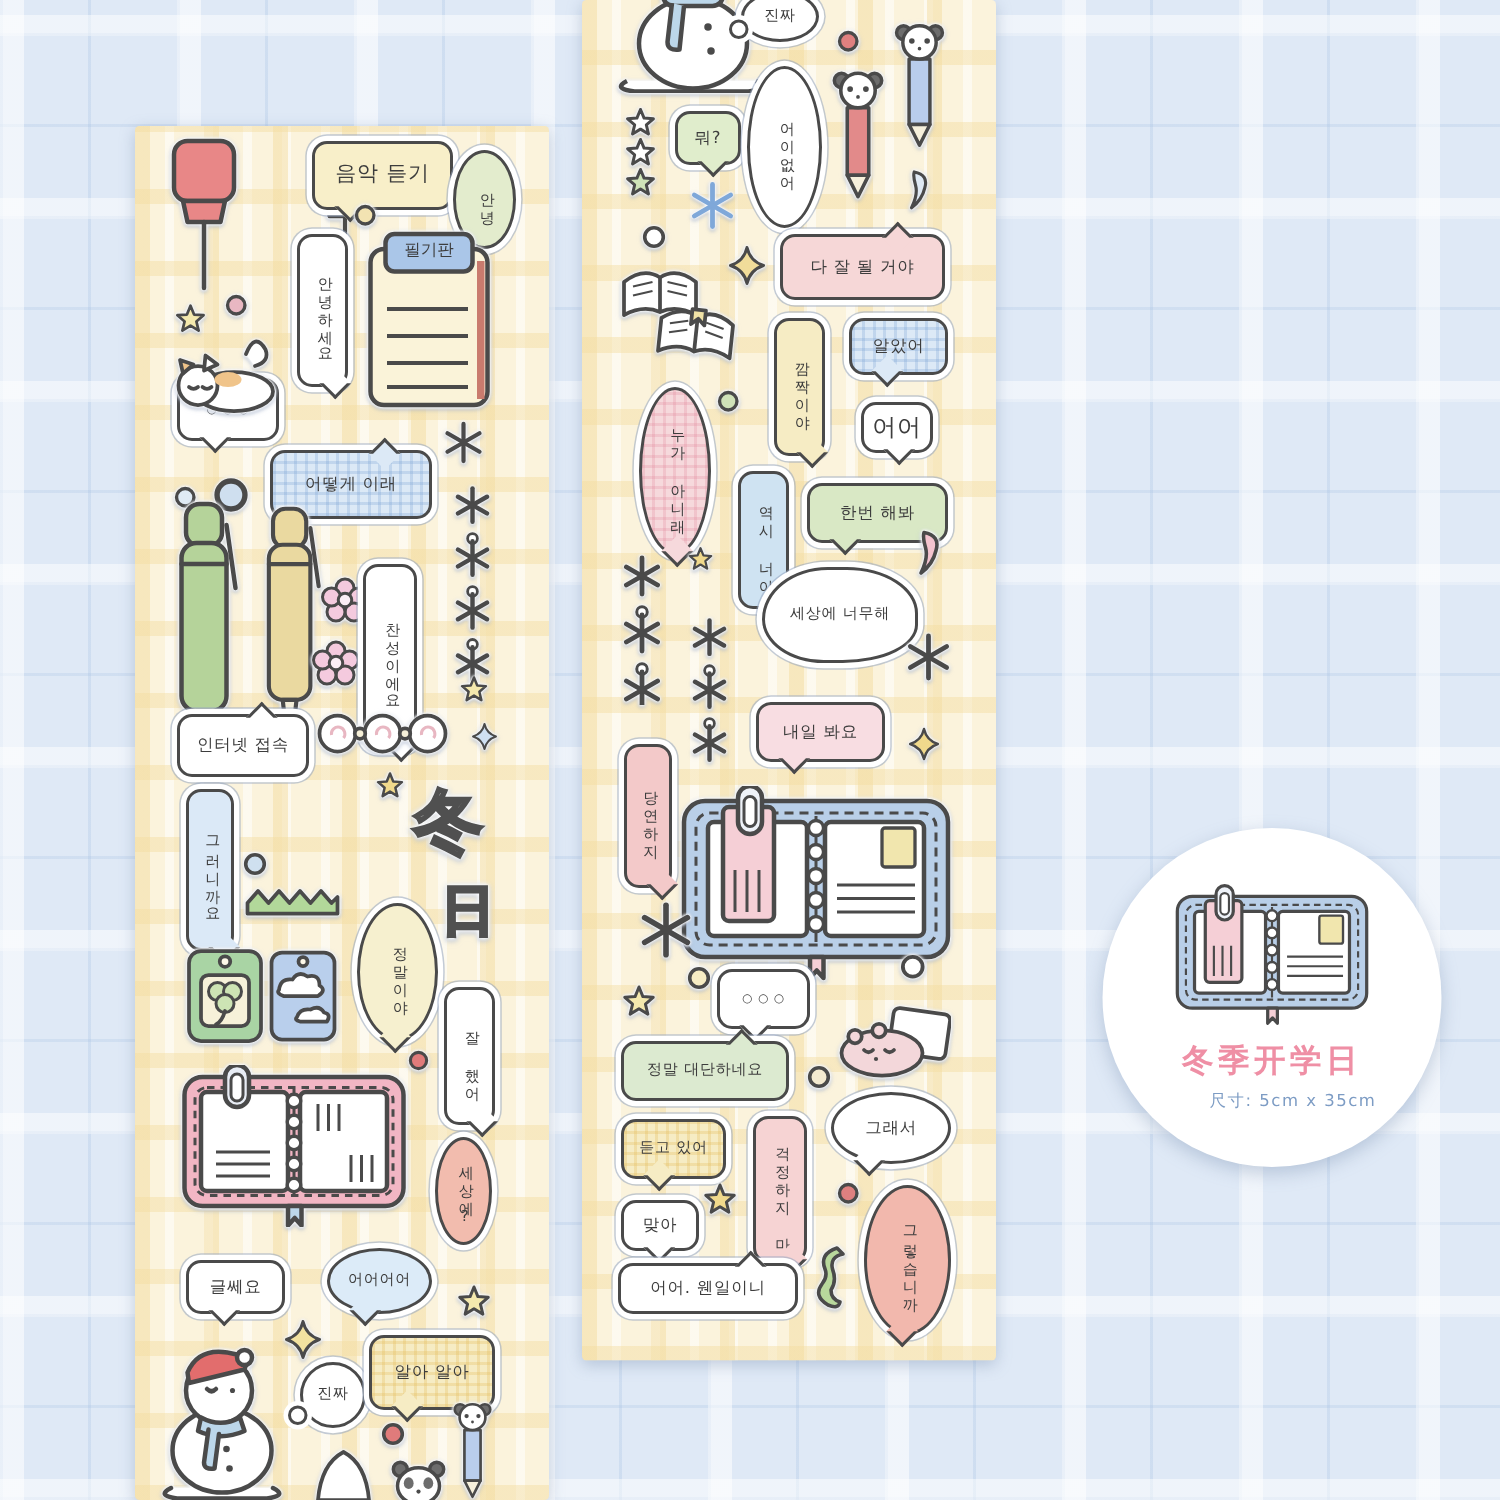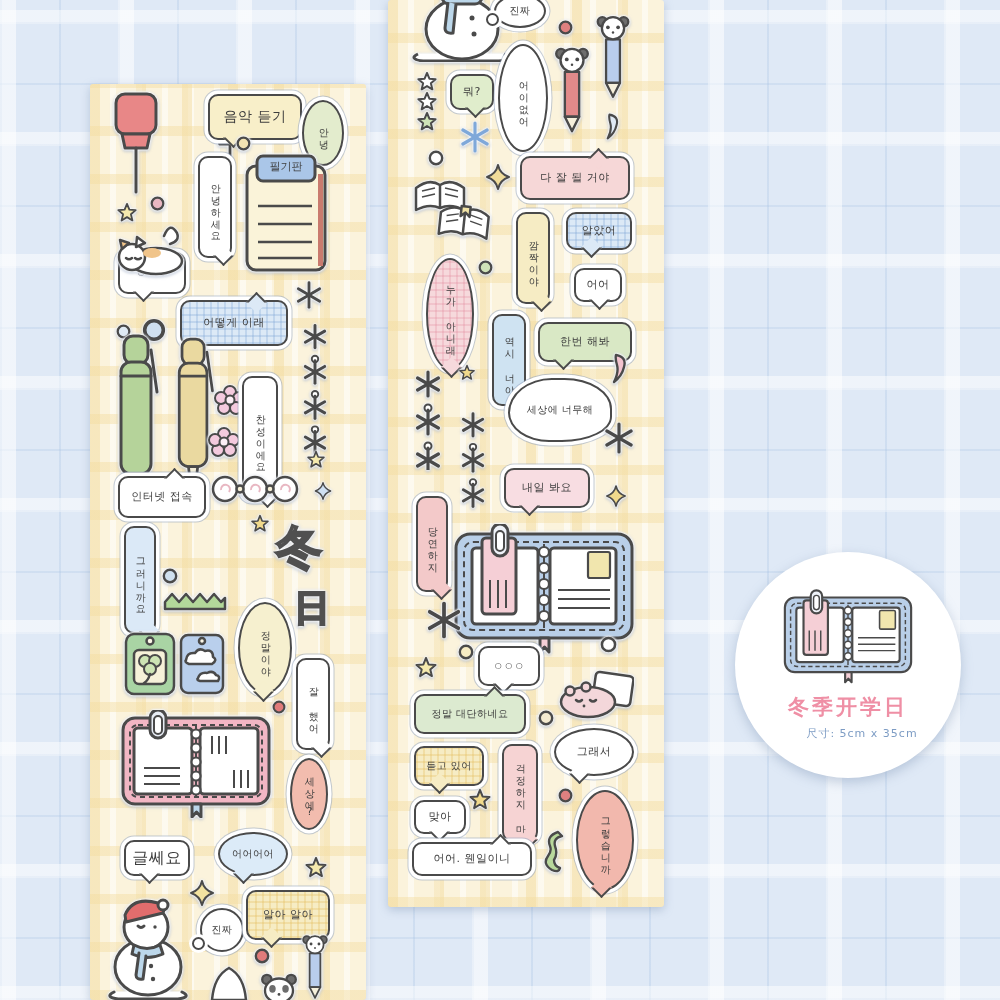--- a/index.html
+++ b/index.html
@@ -368,21 +368,21 @@
           <rect x="30" y="0" width="16" height="28" rx="8" fill="#e8edf5"></rect>
           <rect x="34" y="6" width="8" height="18" rx="4" fill="#fff" stroke-width="2"></rect>
           <path d="M72 94 h9 v13 l-4.5 -5 l-4.5 5 Z" fill="#bcd7ea"></path>
         </g>
       </svg>
     </div>
     <div class="sticker k-voval bbl" style="left: 200px; top: 674px; width: 38px; height: 72px; background-color: rgb(242, 188, 174);">
       <span class="txt vtx" style="font-size: 10px;">세상에?</span>
     </div>
     <div class="sticker k-speech bbl" style="left: 34px; top: 756px; width: 66px; height: 36px; background-color: rgb(255, 255, 255);">
-      <span class="txt" style="font-size: 16px;">글쎄요</span>
+      <span class="txt" style="font-size: 11px;">글쎄요</span>
       <i class="tail tail-b" style="background: rgb(255, 255, 255);"></i>
     </div>
     <div class="sticker k-oval bbl" style="left: 128px; top: 748px; width: 70px; height: 44px; background-color: rgb(220, 235, 248);">
       <span class="txt" style="font-size: 10px;">어어어어</span>
       <i class="tail tail-b" style="background: rgb(220, 235, 248);"></i>
     </div>
     <div class="sticker k-icon icon" style="left: 214px; top: 772px; width: 24px; height: 24px;">
       <svg viewBox="0 0 24 24" width="100%" height="100%" preserveAspectRatio="xMidYMid meet">
         <path d="M12.0 2.0 L14.6 8.4 L21.5 8.9 L16.3 13.4 L17.9 20.1 L12.0 16.5 L6.1 20.1 L7.7 13.4 L2.5 8.9 L9.4 8.4 Z" fill="#f4e9ae" stroke="#4a4a4a" stroke-width="2" stroke-linejoin="round"></path>
       </svg>
@@ -580,21 +580,21 @@
     <div class="sticker k-speech grid-blue bbl" style="left: 178px; top: 212px; width: 66px; height: 38px; background-color: rgb(220, 233, 246);">
       <span class="txt" style="font-size: 11px;">알았어</span>
       <i class="tail tail-b" style="background: rgb(220, 233, 246);"></i>
     </div>
     <div class="sticker k-icon icon" style="left: 90px; top: 260px; width: 15px; height: 15px;">
       <svg viewBox="0 0 16 16" width="100%" height="100%" preserveAspectRatio="xMidYMid meet">
         <circle cx="8" cy="8" r="6.2" fill="#cfe2b8" stroke="#4a4a4a" stroke-width="2.4"></circle>
       </svg>
     </div>
     <div class="sticker k-speech bbl" style="left: 186px; top: 268px; width: 48px; height: 34px; background-color: rgb(255, 255, 255);">
-      <span class="txt" style="font-size: 11px;">어어</span>
+      <span class="txt" style="font-size: 16px;">어어</span>
       <i class="tail tail-b" style="background: rgb(255, 255, 255);"></i>
     </div>
     <div class="sticker k-voval grid-pink bbl" style="left: 38px; top: 258px; width: 48px; height: 112px; background-color: rgb(246, 217, 220);">
       <span class="txt vtx" style="font-size: 10px;">누가 아니래</span>
       <i class="tail tail-b" style="background: rgb(246, 217, 220);"></i>
     </div>
     <div class="sticker k-vspeech bbl" style="left: 104px; top: 314px; width: 34px; height: 92px; background-color: rgb(207, 227, 242);">
       <span class="txt vtx" style="font-size: 10px;">역시 너야</span>
       <i class="tail tail-b" style="background: rgb(207, 227, 242);"></i>
     </div>

